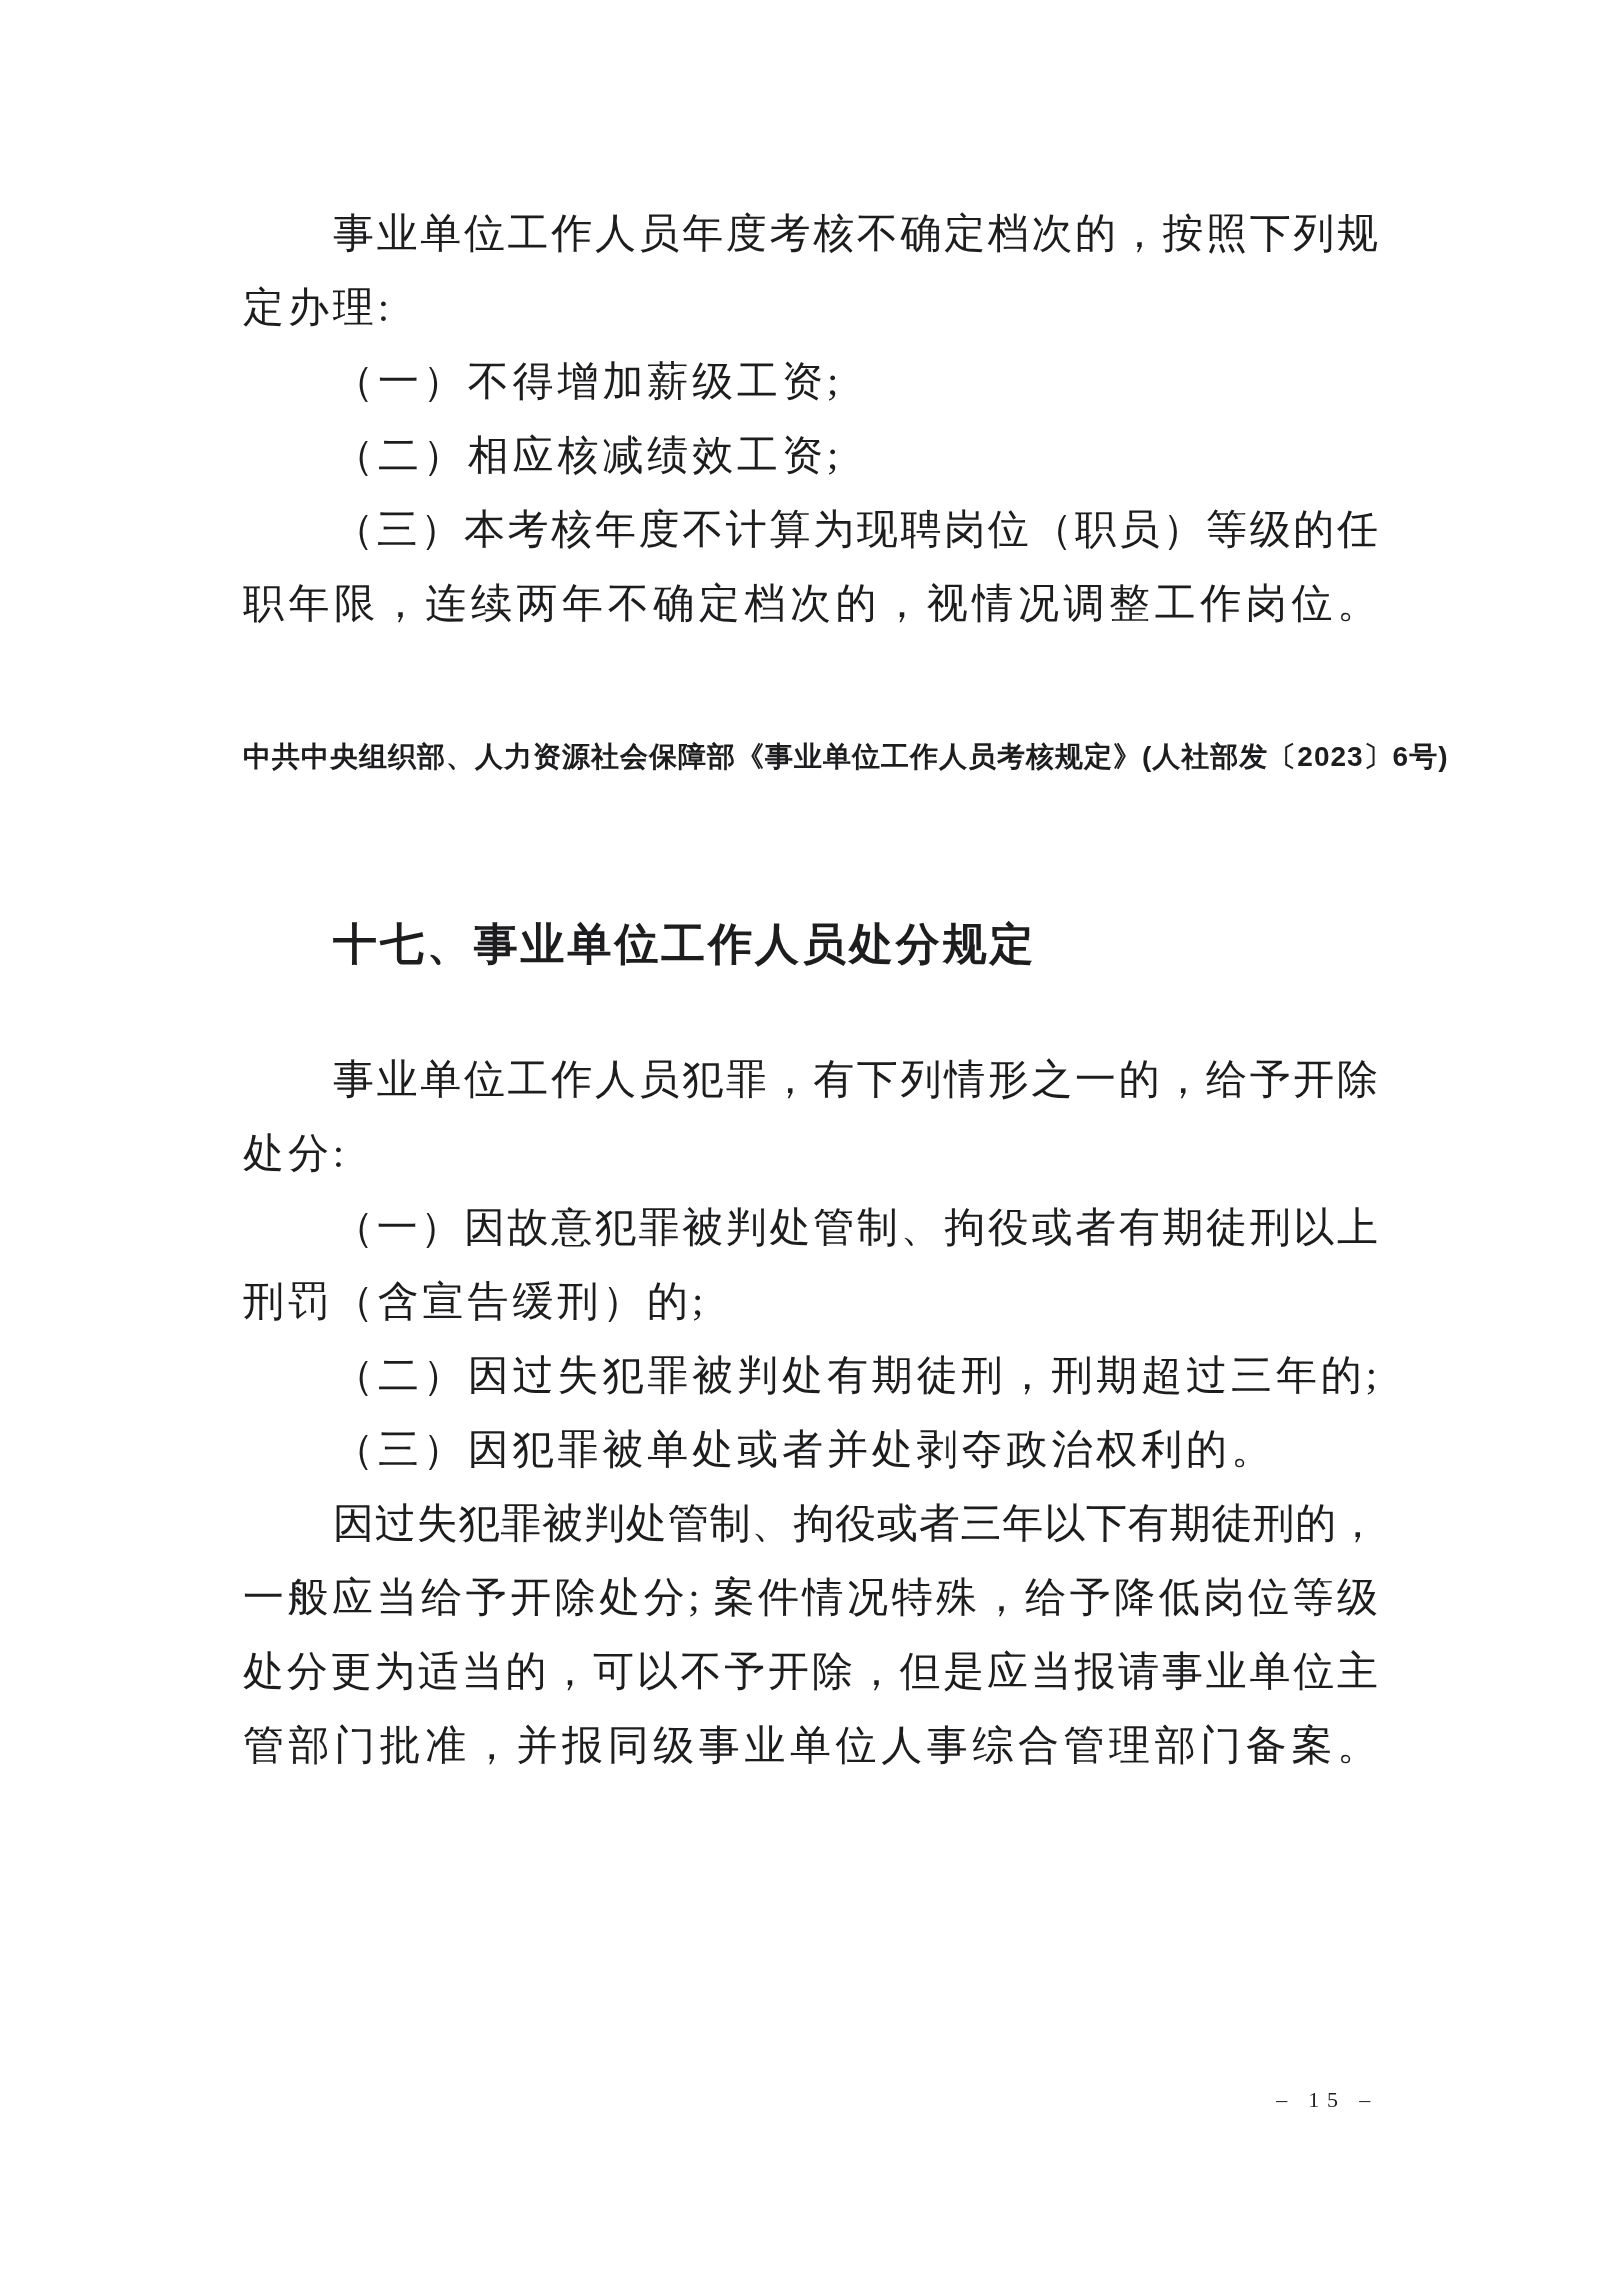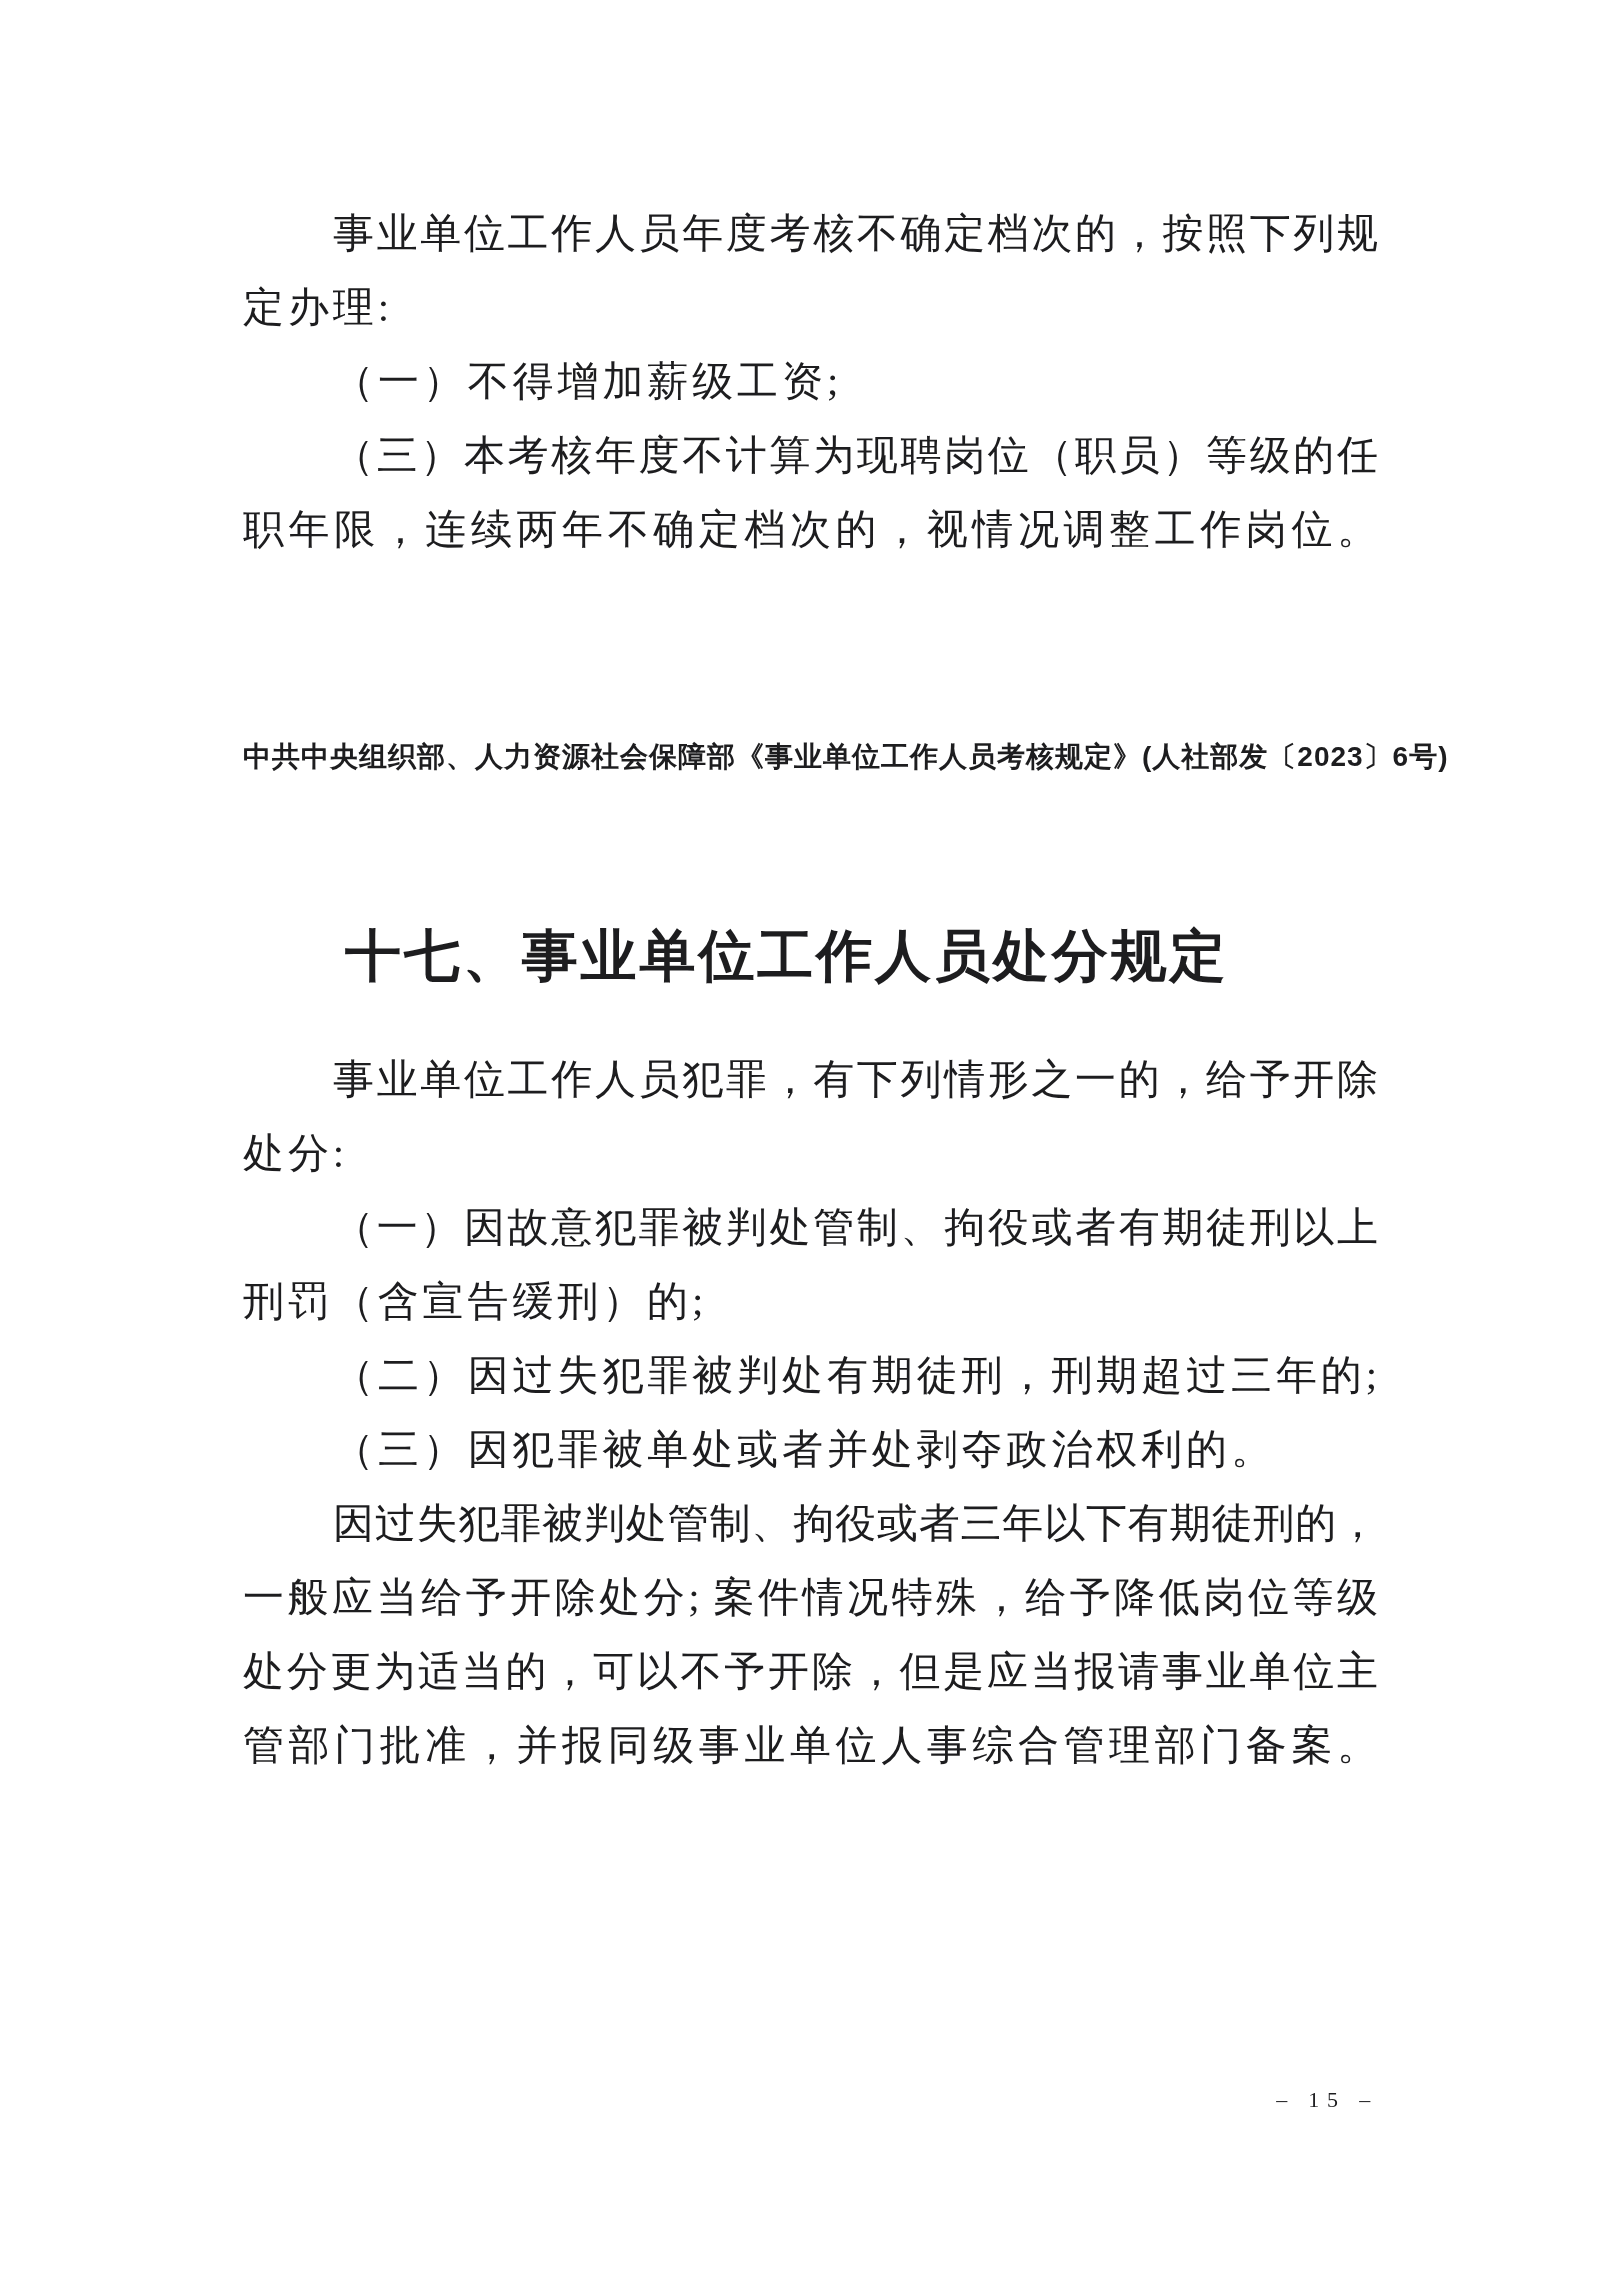--- a/index.html
+++ b/index.html
@@ -26,24 +26,24 @@
     font-size: 41px;
     color: #1d1d1f;
   }
   .left { letter-spacing: 3.9px; white-space: nowrap; }
   .just { text-align: justify; text-align-last: justify; letter-spacing: 0; }
   .indent { padding-left: 90px; }
   .heading {
     position: absolute;
     left: 333px;
     top: 914px;
-    margin: 12px;
+    margin: 0;
     font-family: "Liberation Sans", "DejaVu Sans", sans-serif;
     font-weight: bold;
-    font-size: 56px;
+    font-size: 44px;
     line-height: 59px;
     letter-spacing: 2.9px;
     color: #1d1d1f;
     white-space: nowrap;
   }
   .attribution {
     position: absolute;
     left: 243px;
     width: 1135px;
     text-align: left;
@@ -73,20 +73,21 @@
 </style>
 </head>
 <body>
 
 <div class="page">
 
   <div class="body-block block1">
     <div class="line indent just">事业单位工作人员年度考核不确定档次的，按照下列规</div>
     <div class="line left">定办理:</div>
     <div class="line indent left">（一）不得增加薪级工资;</div>
+    <div class="line indent left">（二）相应核减绩效工资;</div>
     <div class="line indent just">（三）本考核年度不计算为现聘岗位（职员）等级的任</div>
     <div class="line just">职年限，连续两年不确定档次的，视情况调整工作岗位。</div>
   </div>
 
   <div class="attribution attribution-1">中共中央组织部、人力资源社会保障部《事业单位工作人员考核规定》(人社部发〔2023〕6号)</div>
 
   <h2 class="heading">十七、事业单位工作人员处分规定</h2>
 
   <div class="body-block block2">
     <div class="line indent just">事业单位工作人员犯罪，有下列情形之一的，给予开除</div>

